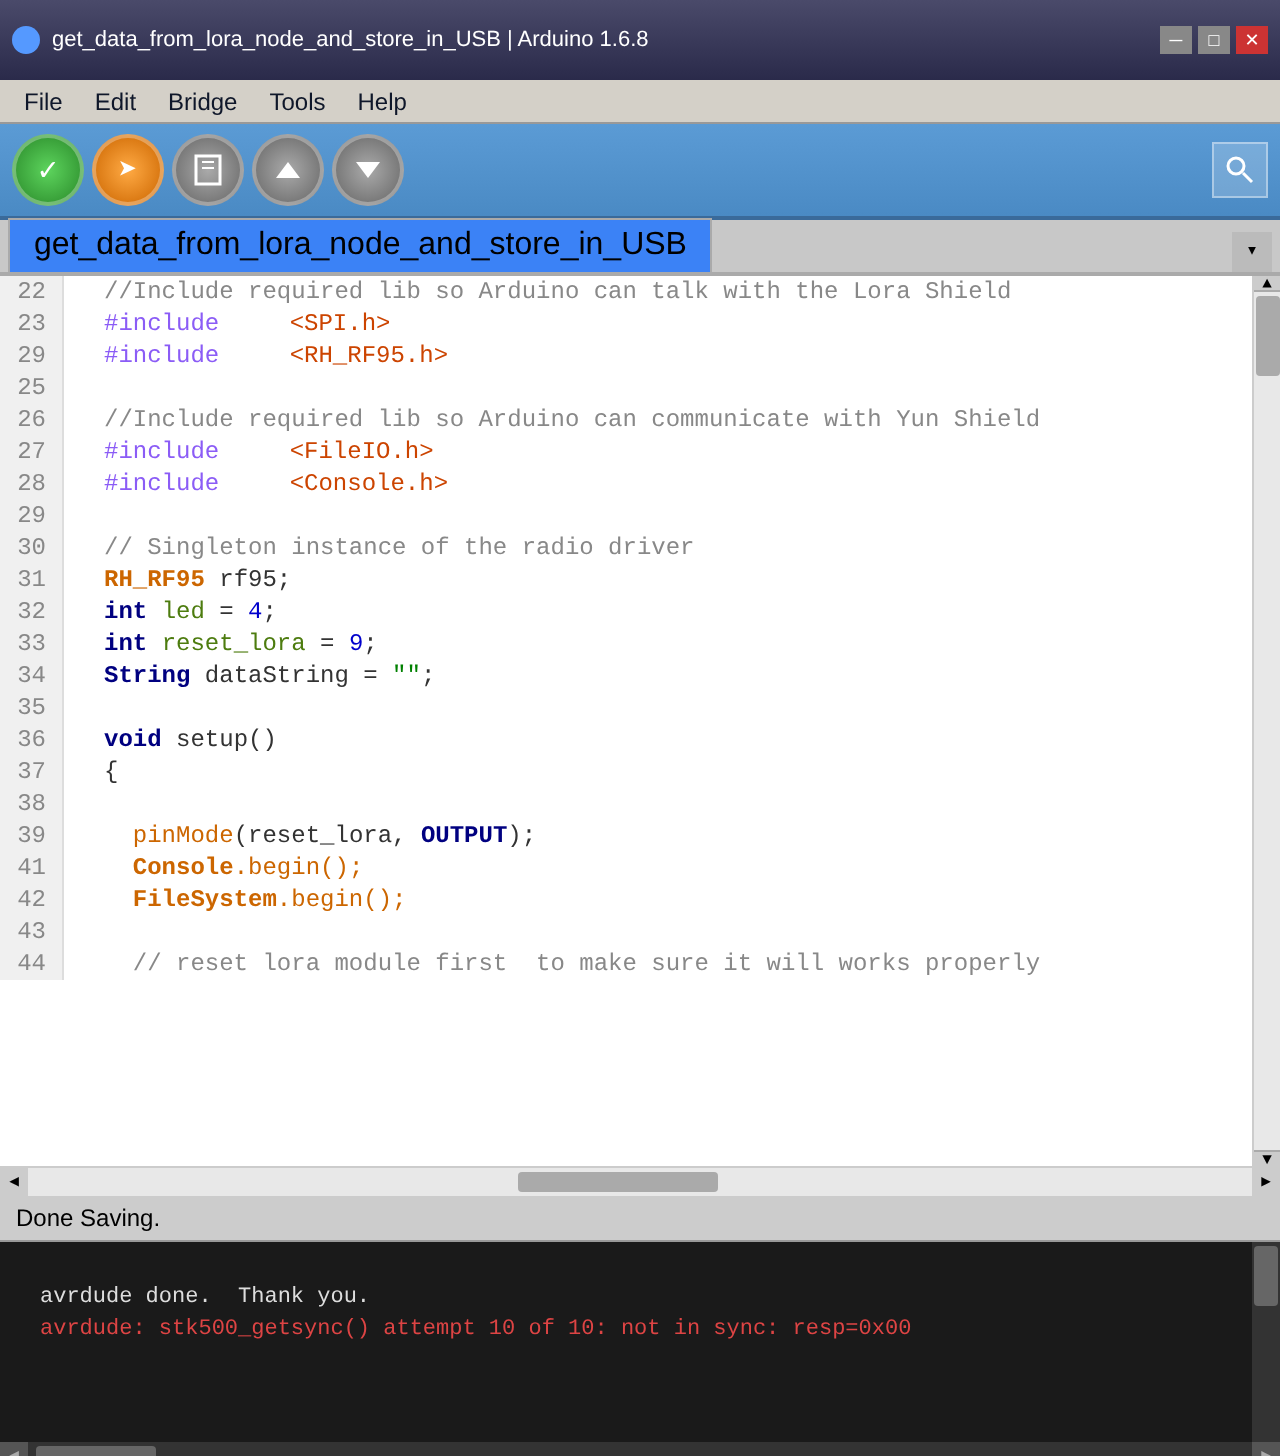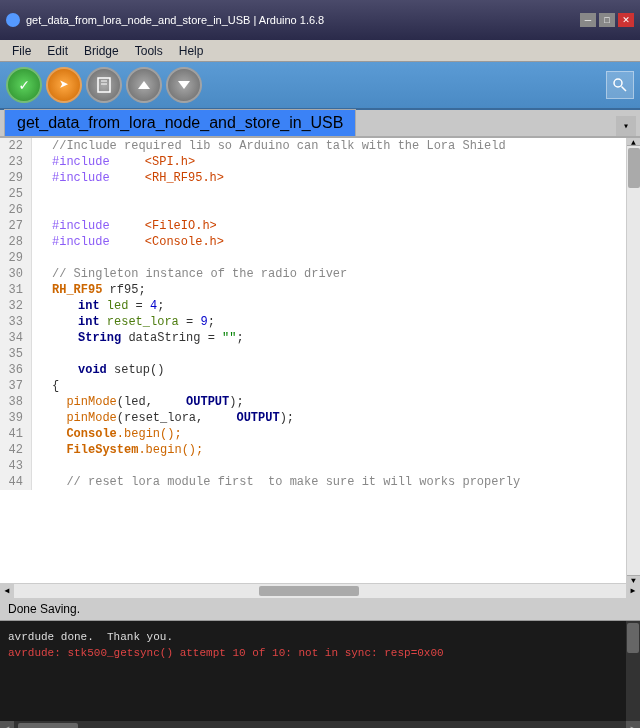--- a/index.html
+++ b/index.html
@@ -163,21 +163,21 @@
     .line-content {
       padding-left: 20px;
       color: #333;
       white-space: pre;
     }
     .kw-comment { color: #888888; }
     .kw-include { color: #8b5cf6; }
     .kw-lib { color: #cc4400; margin-left: 28px; }
     .kw-fn { color: #cc6600; }
     .kw-string { color: #008000; }
-    .kw-keyword { color: #000080; font-weight: bold; margin-left: 26px; }
+    .kw-keyword { color: #000080; font-weight: bold; }
     .kw-var { color: #4d7c0f; }
     .kw-num { color: #0000cc; }
     .kw-orange { color: #cc6600; font-weight: bold; }
 
     
     .h-scrollbar {
       height: 14px;
       background: #e8e8e8;
       border-top: 1px solid #ccc;
       display: flex;
@@ -217,21 +217,21 @@
       font-size: 12px;
       border-top: 1px solid #aaa;
       border-bottom: 1px solid #999;
     }
 
     
     .console-area {
       background: #1a1a1a;
       height: 100px;
       overflow: hidden;
-      padding: 8px;
+      padding: 20px;
       position: relative;
     }
     .console-line {
       font-family: 'Courier New', monospace;
       font-size: 11px;
       color: #dd4444;
       line-height: 16px;
       white-space: pre;
     }
     .console-line-normal {
@@ -357,20 +357,21 @@
       <div class="code-line">
         <span class="line-num">29</span>
         <span class="line-content"><span class="kw-include">#include </span><span class="kw-lib">&lt;RH_RF95.h&gt;</span></span>
       </div>
       <div class="code-line">
         <span class="line-num">25</span>
         <span class="line-content"></span>
       </div>
       <div class="code-line">
         <span class="line-num">26</span>
+        <span class="line-content"><span class="kw-comment">//Include required lib so Arduino can communicate with Yun Shield</span></span>
       </div>
       <div class="code-line">
         <span class="line-num">27</span>
         <span class="line-content"><span class="kw-include">#include </span><span class="kw-lib">&lt;FileIO.h&gt;</span></span>
       </div>
       <div class="code-line">
         <span class="line-num">28</span>
         <span class="line-content"><span class="kw-include">#include </span><span class="kw-lib">&lt;Console.h&gt;</span></span>
       </div>
       <div class="code-line">
@@ -404,21 +405,20 @@
       <div class="code-line">
         <span class="line-num">36</span>
         <span class="line-content"><span class="kw-keyword">void</span> setup()</span>
       </div>
       <div class="code-line">
         <span class="line-num">37</span>
         <span class="line-content">{</span>
       </div>
       <div class="code-line">
         <span class="line-num">38</span>
-        <span class="line-content">  <span class="kw-fn">pinMode</span>(led, <span class="kw-keyword">OUTPUT</span>);</span>
       </div>
       <div class="code-line">
         <span class="line-num">39</span>
         <span class="line-content">  <span class="kw-fn">pinMode</span>(reset_lora, <span class="kw-keyword">OUTPUT</span>);</span>
       </div>
       <div class="code-line">
         <span class="line-num">41</span>
         <span class="line-content">  <span class="kw-orange">Console</span><span class="kw-fn">.begin();</span></span>
       </div>
       <div class="code-line">

